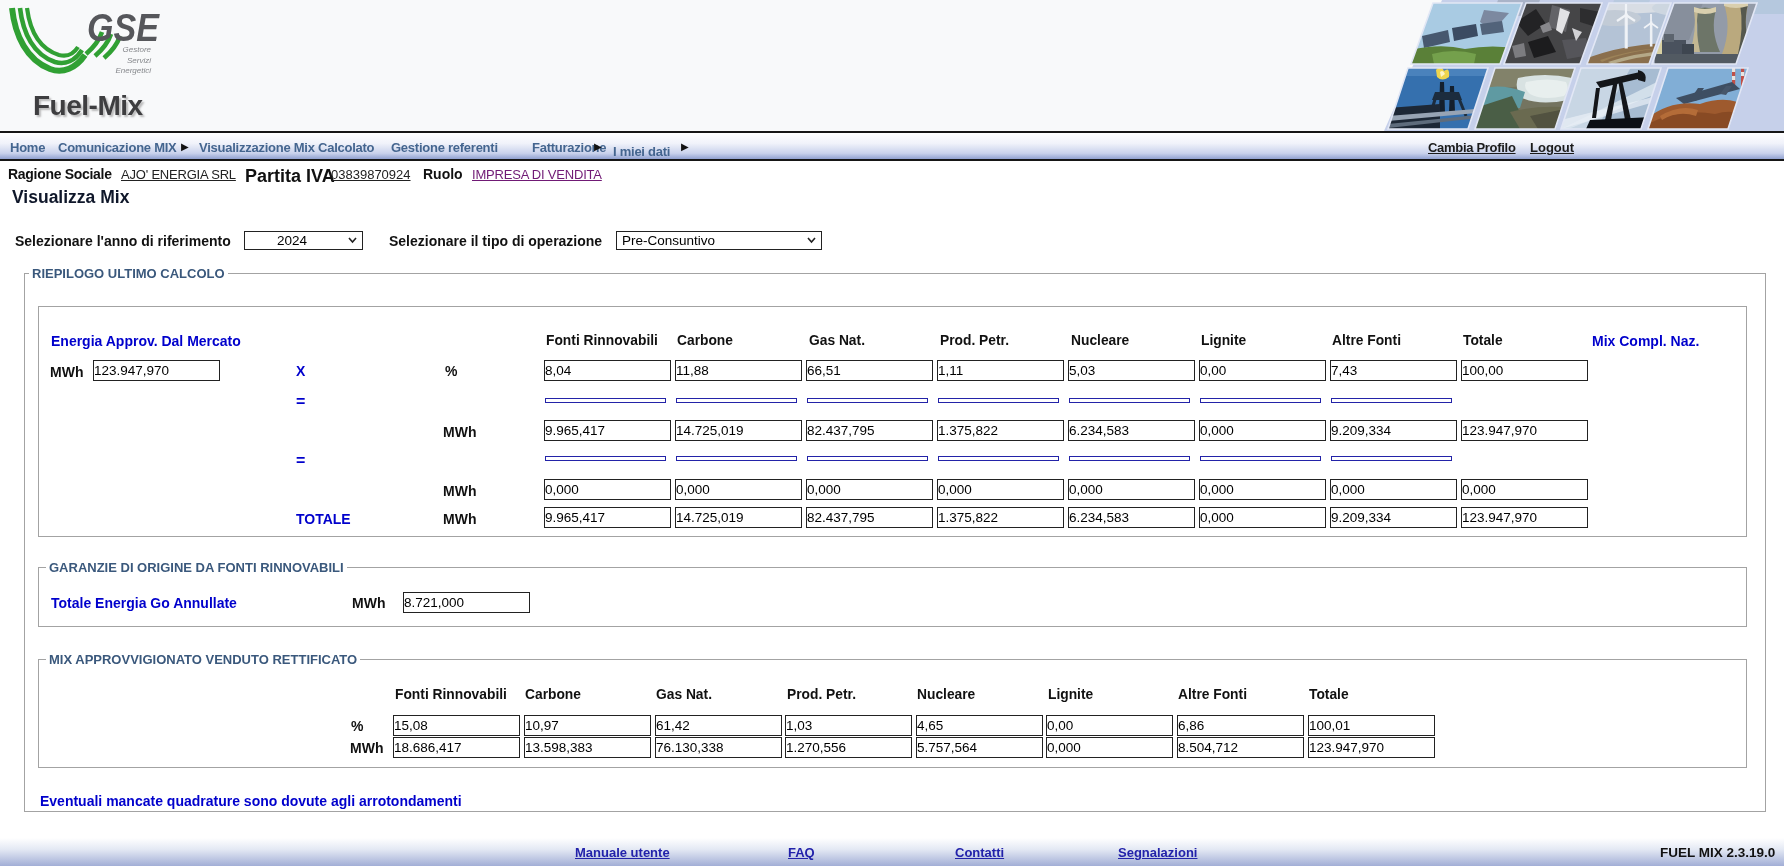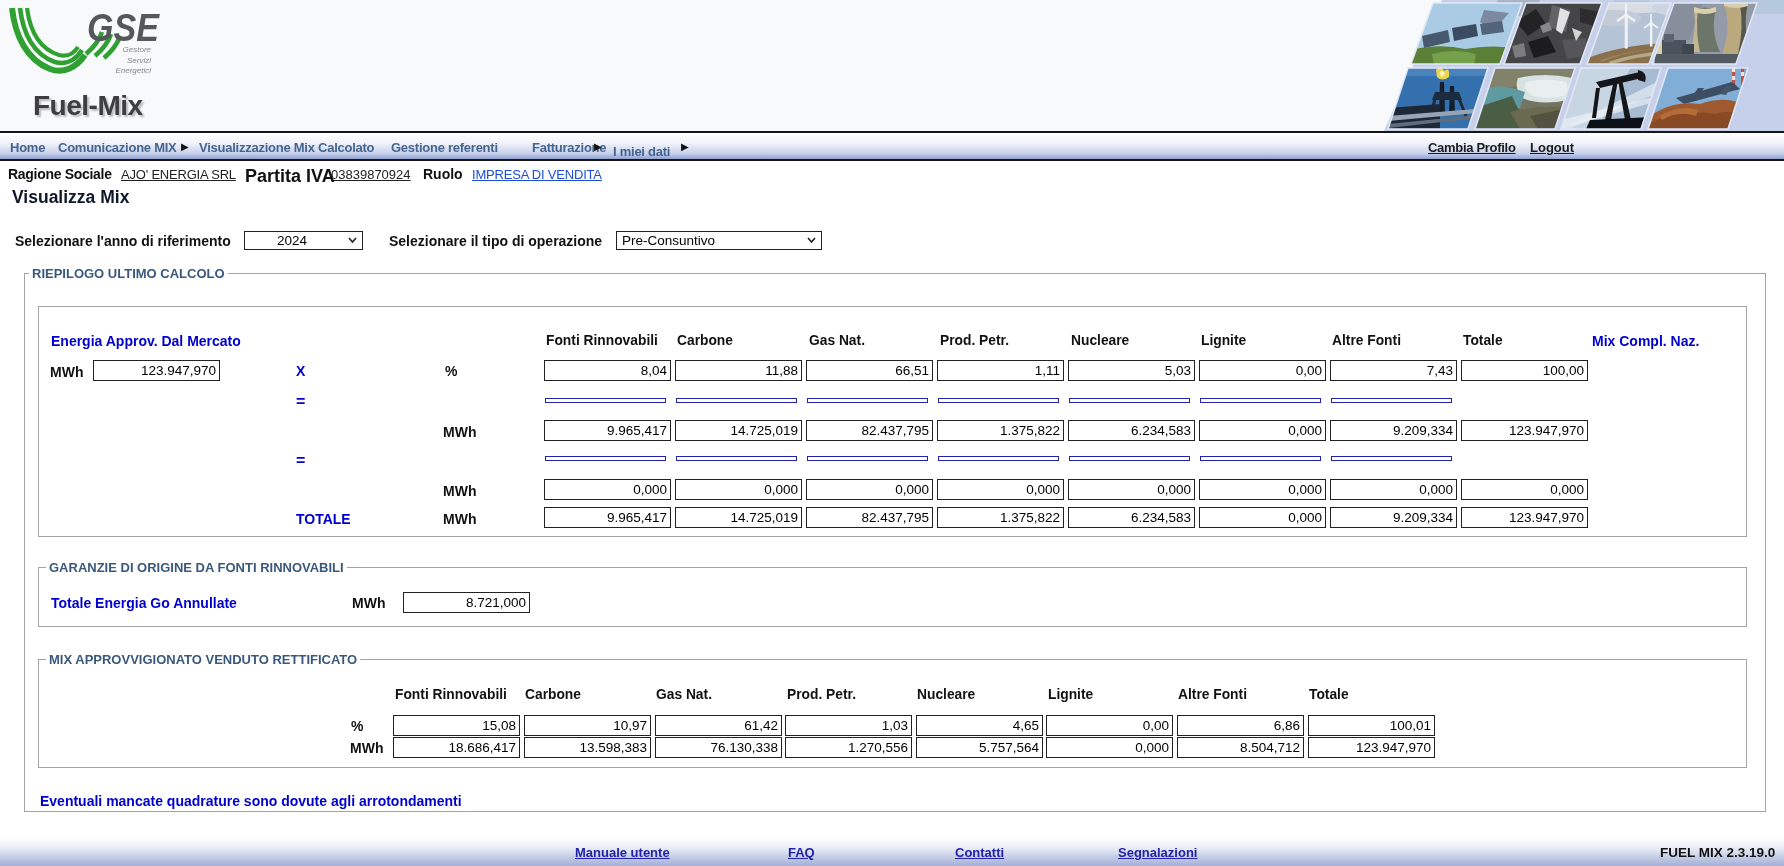--- a/index.html
+++ b/index.html
@@ -2,21 +2,21 @@
 <html><head>
 <meta charset="utf-8">
 <style>
   html,body{margin:0;padding:0;}
   body{font-family:"Liberation Sans",sans-serif;width:1784px;height:866px;overflow:hidden;background:#fff;}
   #page{position:relative;width:1784px;height:866px;}
   .abs{position:absolute;}
   .blue{color:#0000cc;font-weight:bold;}
   .lbl{font-size:13.5px;font-weight:bold;color:#111;}
   .hdr{font-size:13.8px;font-weight:bold;color:#111;}
-  .box{position:absolute;box-sizing:border-box;width:127px;height:21px;border:1.5px solid #222;background:#fff;font-size:13.5px;color:#000;text-align:right;padding:1px 3px 0 0;line-height:17px;}
+  .box{position:absolute;box-sizing:border-box;width:127px;height:21px;border:1.5px solid #222;background:#fff;font-size:13.5px;color:#000;padding:1px 3px 0 0;line-height:17px;}
   .hrl{position:absolute;box-sizing:border-box;width:121px;height:5px;border:1px solid #2323a8;background:#fff;}
   .fs{position:absolute;box-sizing:border-box;border:1px solid #a3a3a3;background:transparent;}
   .leg{position:absolute;background:#fff;padding:0 3px;font-size:13px;letter-spacing:0px;font-weight:bold;color:#3a587c;white-space:nowrap;}
   .navlink{color:#44658f;font-weight:bold;font-size:13px;letter-spacing:-0.25px;text-decoration:none;white-space:nowrap;}
 </style>
 </head>
 <body>
 <div id="page">
 
   <div class="abs" style="left:0;top:0;width:1784px;height:131px;background:#f8f9fa;"></div>
@@ -214,21 +214,21 @@
   <div class="abs navlink" style="left:613px;top:144px;">I miei dati</div>
   <div class="abs" style="left:681px;top:141px;font-size:10px;color:#111;">▶</div>
   <div class="abs" style="left:1428px;top:140px;font-size:13px;letter-spacing:-0.3px;font-weight:bold;color:#1b1b1b;text-decoration:underline;">Cambia Profilo</div>
   <div class="abs" style="left:1530px;top:140px;font-size:13px;font-weight:bold;color:#1b1b1b;text-decoration:underline;">Logout</div>
 
   <div class="abs" style="left:8px;top:166px;font-size:14px;letter-spacing:-0.3px;font-weight:bold;color:#111;">Ragione Sociale</div>
   <div class="abs" style="left:121px;top:167px;font-size:13px;letter-spacing:-0.2px;color:#222;text-decoration:underline;">AJO' ENERGIA SRL</div>
   <div class="abs" style="left:245px;top:166px;font-size:18px;font-weight:bold;color:#111;">Partita IVA</div>
   <div class="abs" style="left:331px;top:167px;font-size:13px;color:#222;text-decoration:underline;">03839870924</div>
   <div class="abs" style="left:423px;top:166px;font-size:14px;font-weight:bold;color:#111;">Ruolo</div>
-  <div class="abs" style="left:472px;top:167px;font-size:13px;letter-spacing:-0.2px;color:#1d4ed8;text-decoration:underline;">IMPRESA DI VENDITA</div>
+  <div class="abs" style="left:472px;top:167px;font-size:13px;letter-spacing:-0.2px;color:#701a75;text-decoration:underline;">IMPRESA DI VENDITA</div>
 
   <div class="abs" style="left:12px;top:187px;font-size:17.5px;font-weight:bold;color:#0f172a;">Visualizza Mix</div>
 
   <div class="abs" style="left:15px;top:233px;font-size:14px;font-weight:bold;color:#111;">Selezionare l'anno di riferimento</div>
   <div class="abs" style="left:244px;top:231px;width:119px;height:19px;box-sizing:border-box;border:1.5px solid #222;background:#fff;">
      <span style="position:absolute;left:5px;top:1px;font-size:13.5px;color:#000;margin-left:27px;">2024</span>
      <svg style="position:absolute;right:5px;top:5px;" width="9" height="7" viewBox="0 0 9 7">
         <path d="M1 1 L4.5 5 L8 1" fill="none" stroke="#222" stroke-width="1.6"></path>
       </svg>
   </div>

